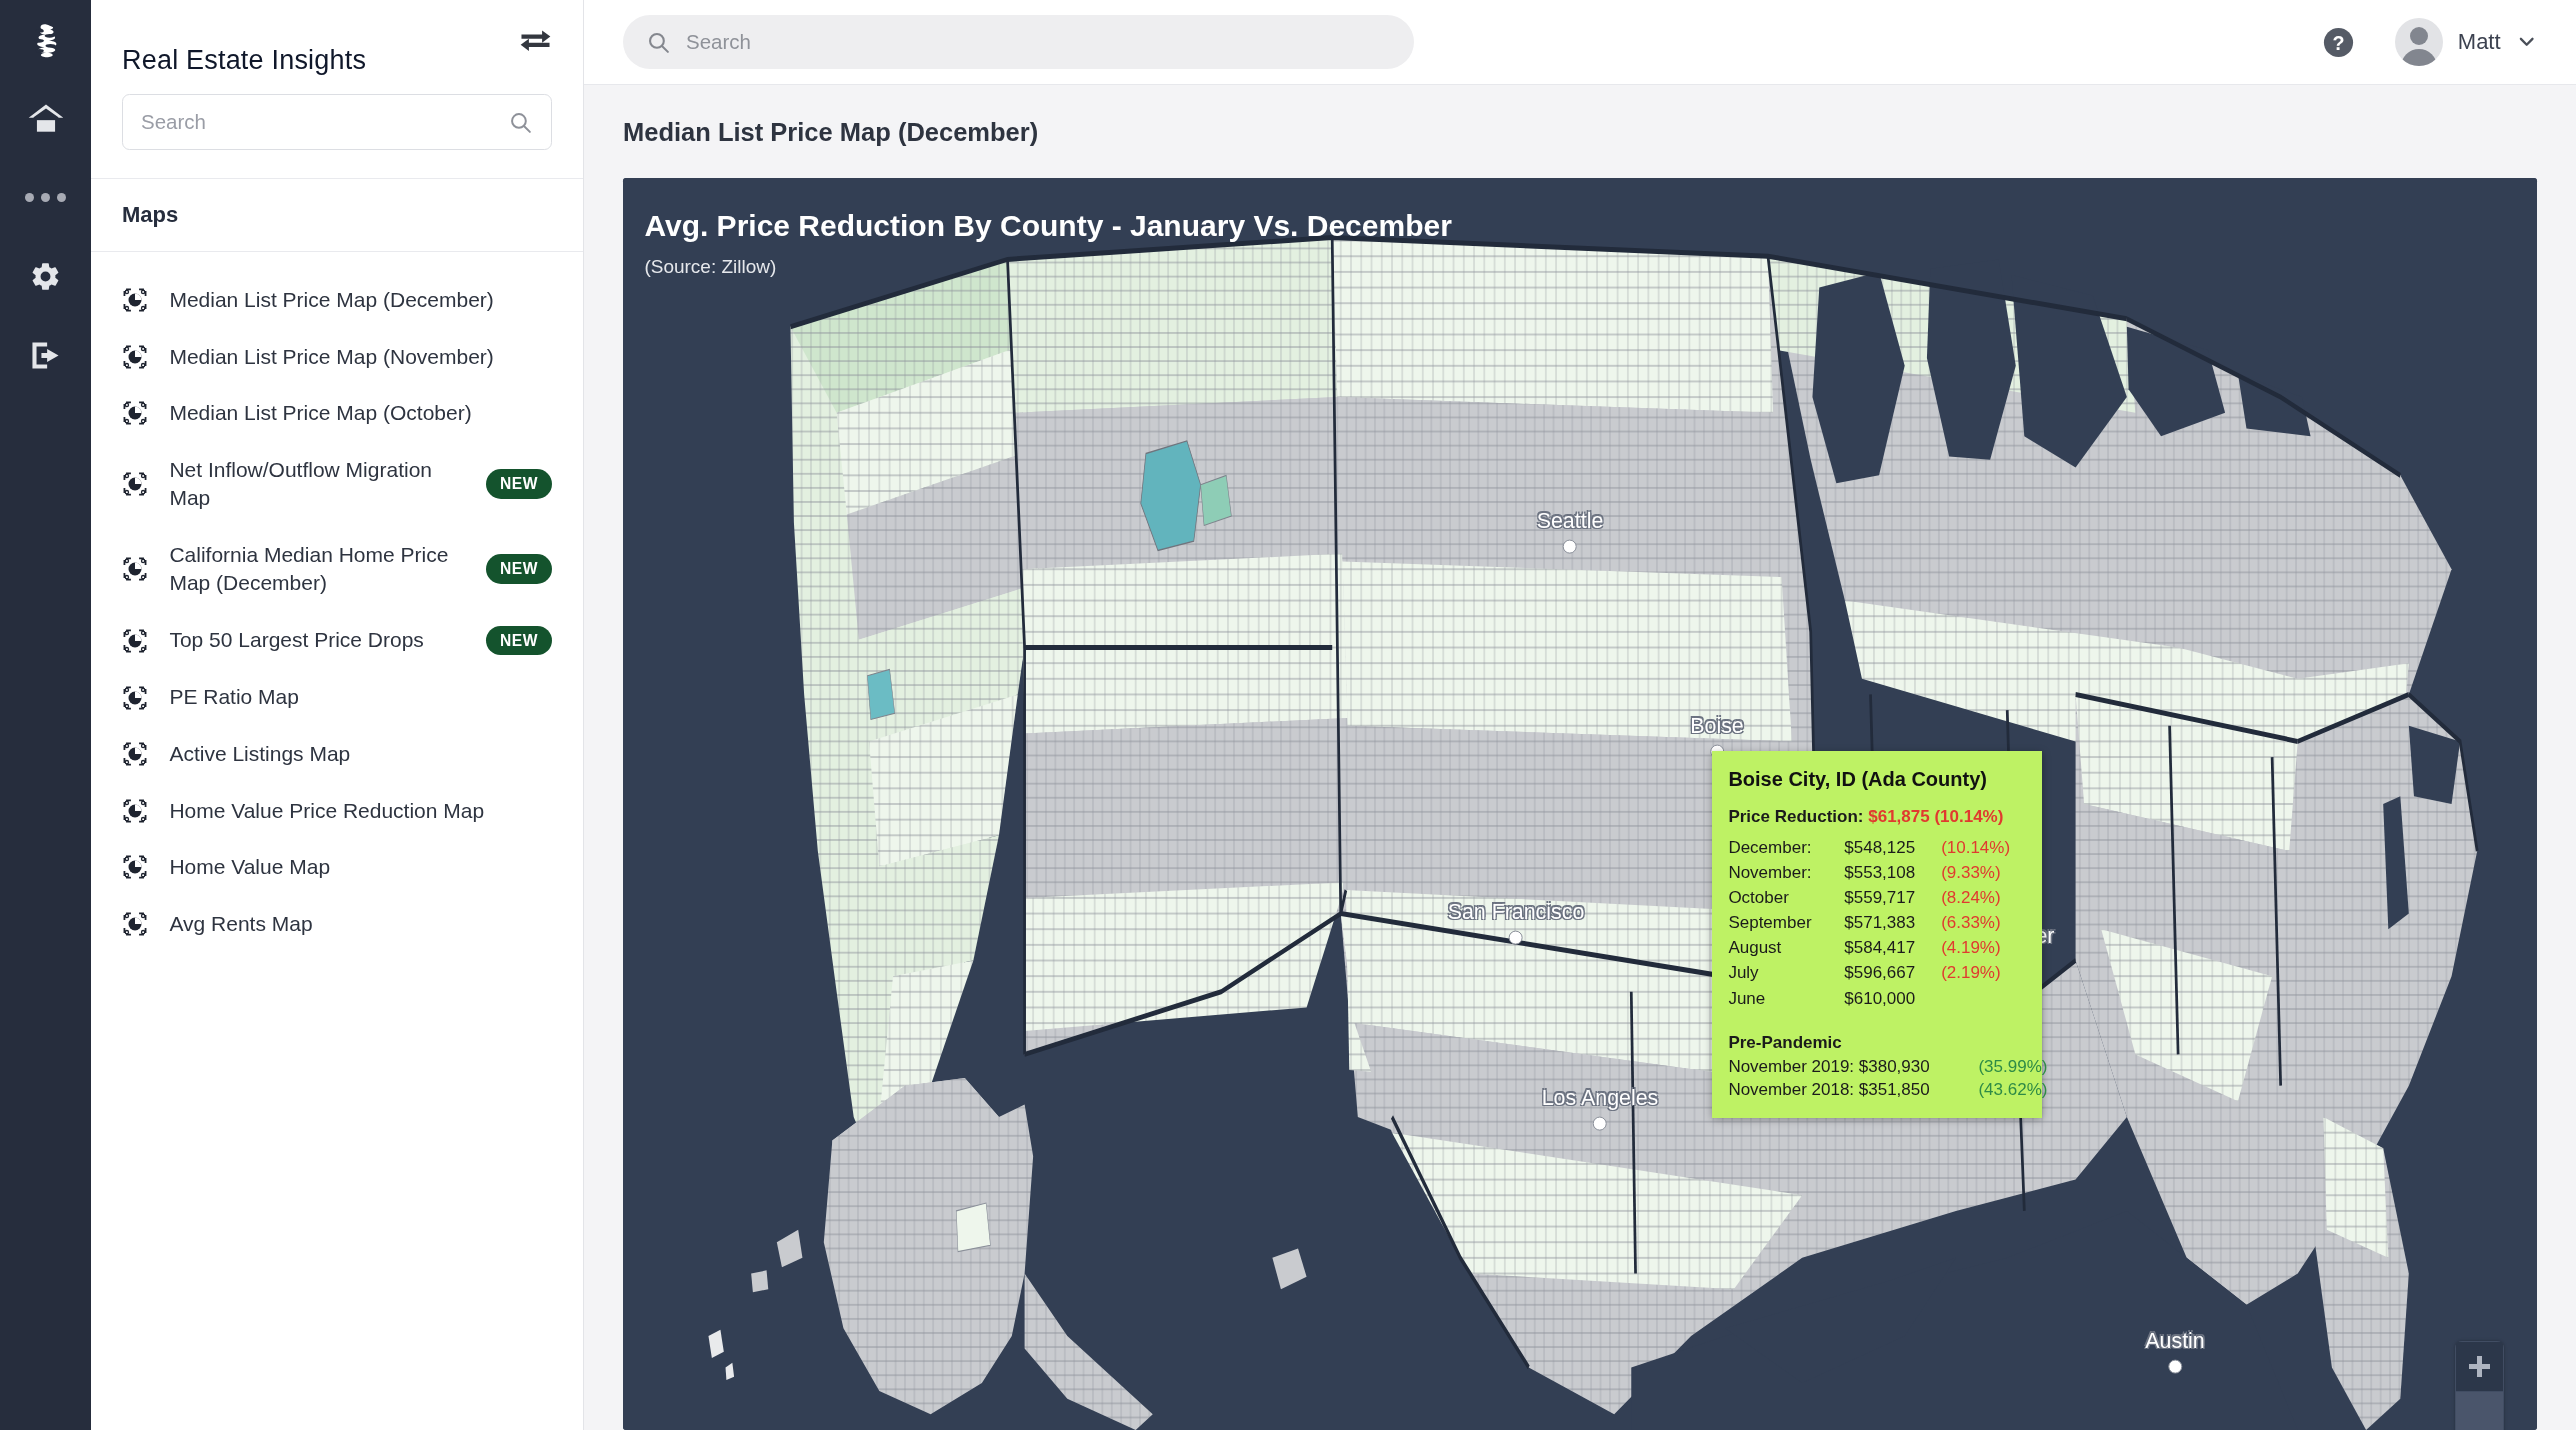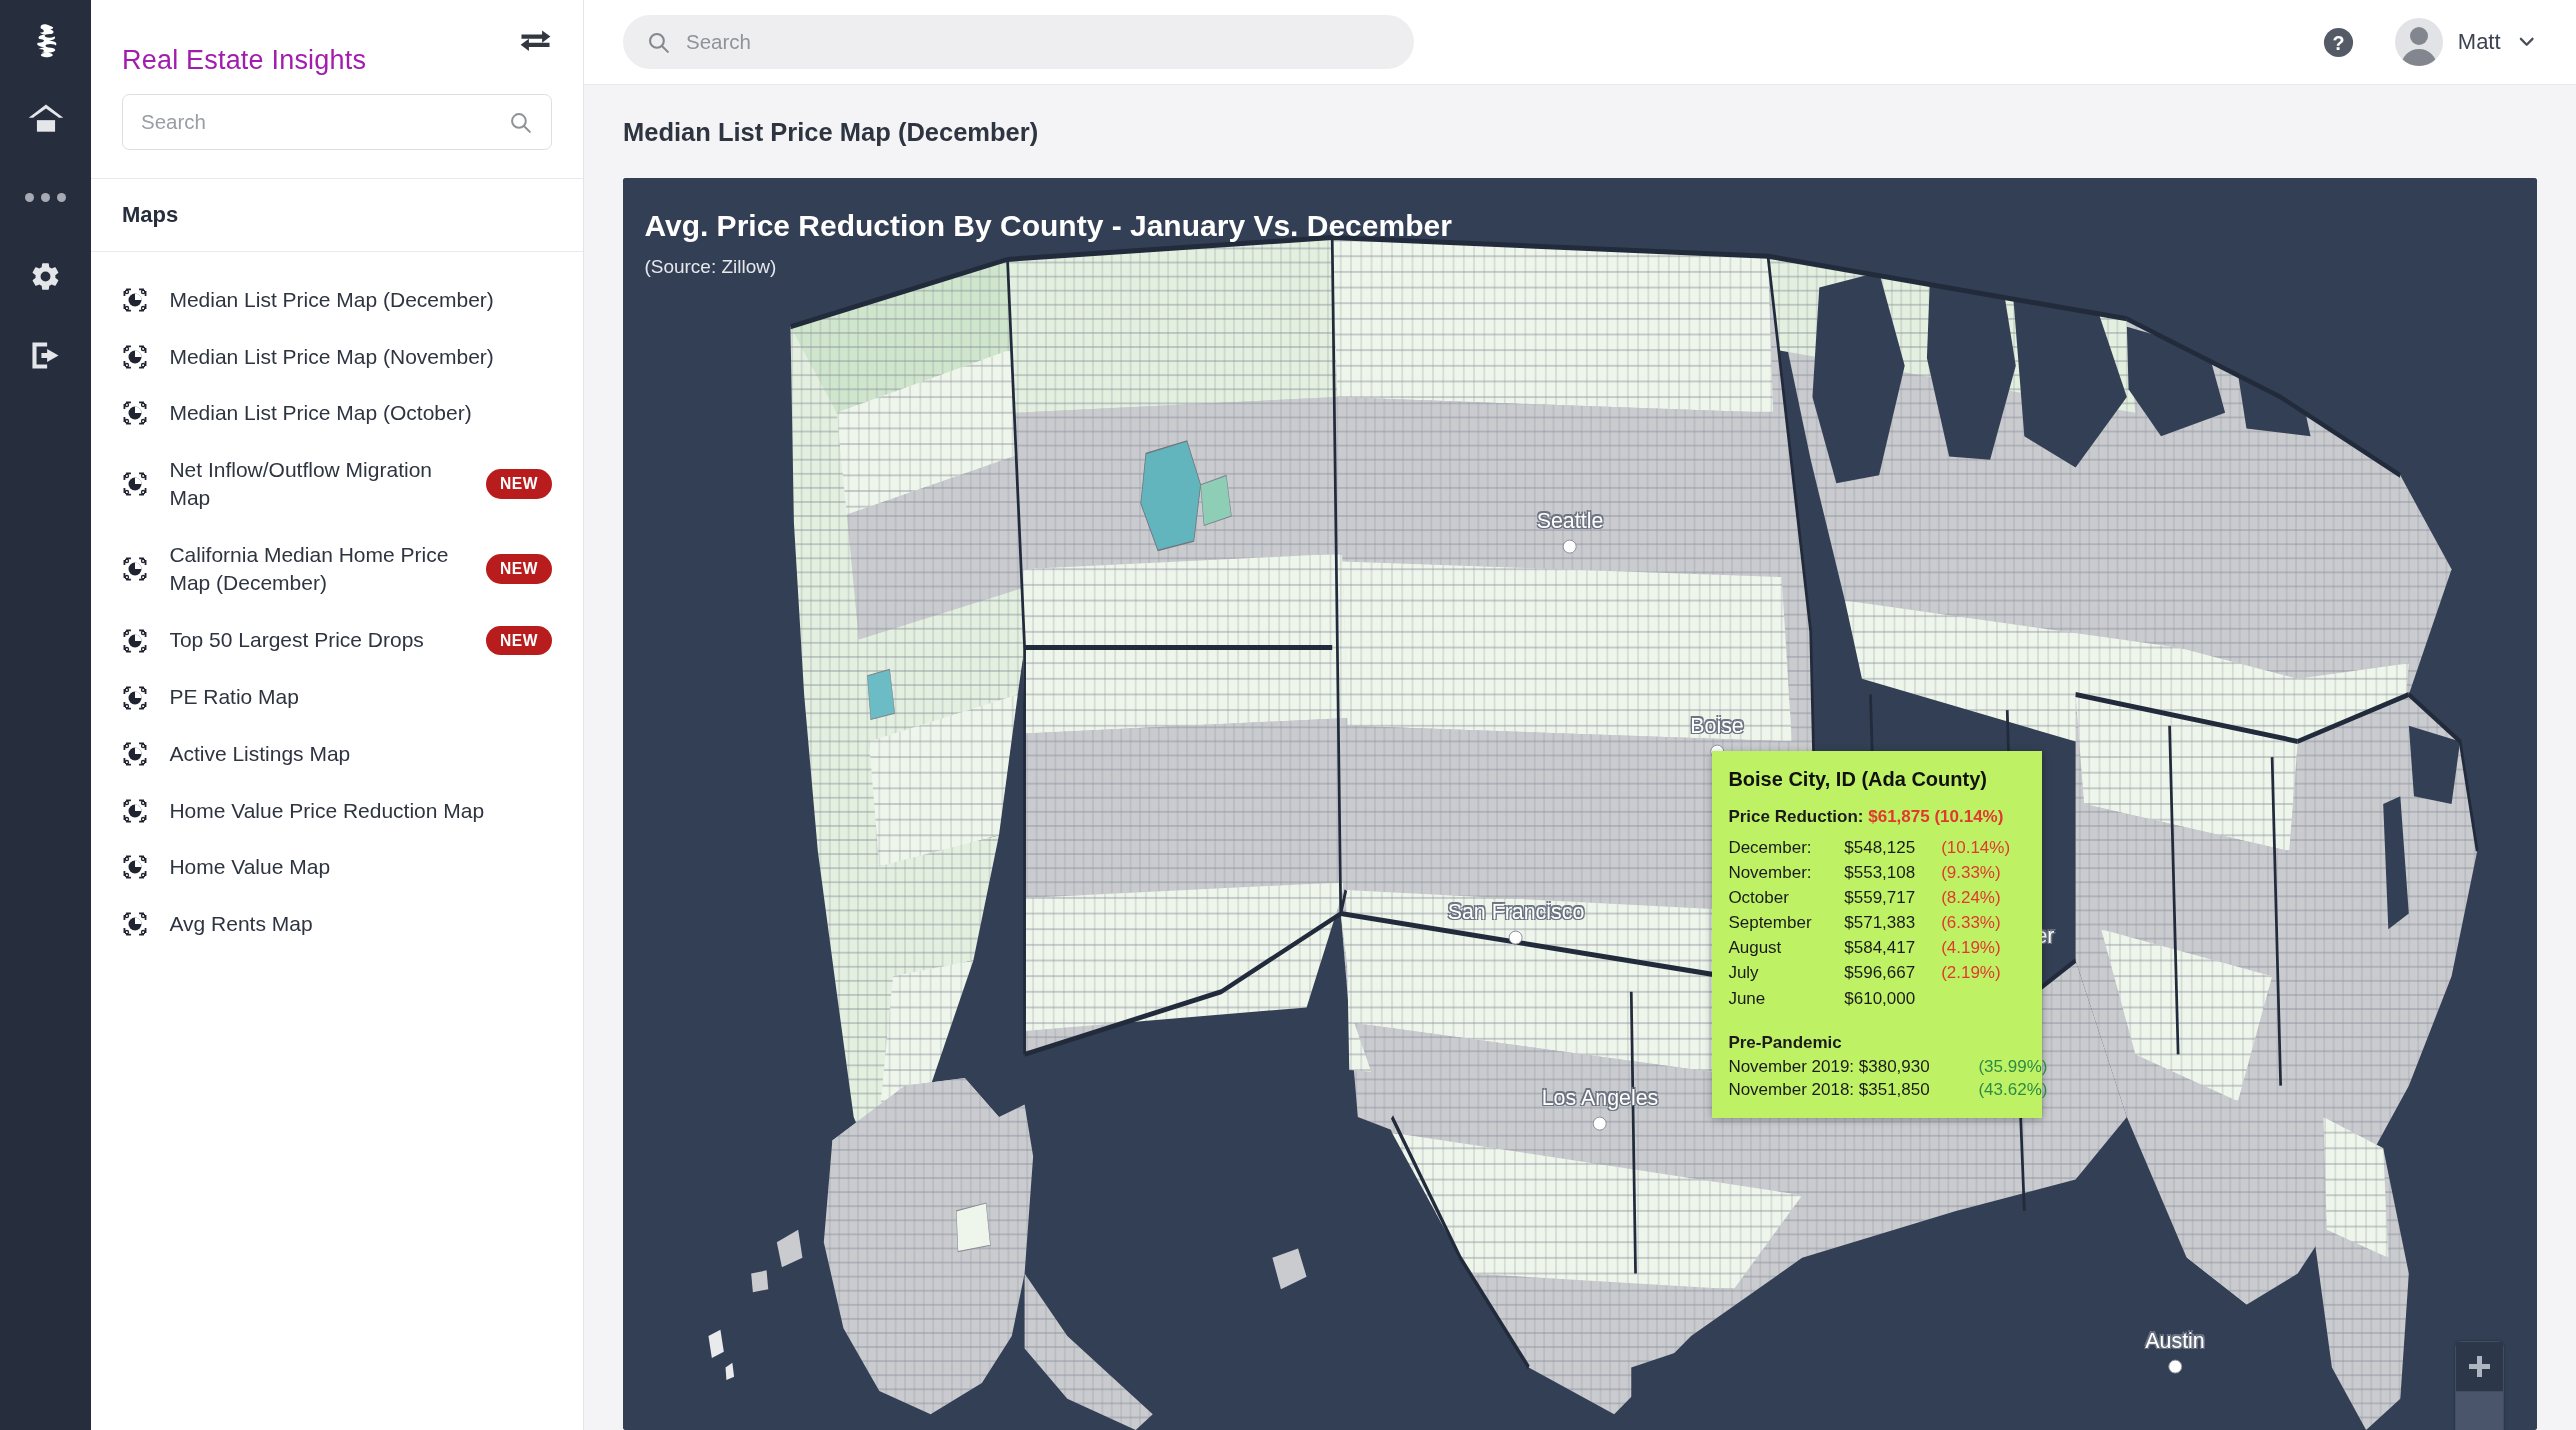--- a/index.html
+++ b/index.html
@@ -29,21 +29,21 @@
   
   .nav {
     width: 493px; flex: 0 0 493px; background: #ffffff;
     border-right: 0.8px solid #e3e4e8;
     display: flex; flex-direction: column;
   }
   .nav-head {
     display: flex; align-items: center; justify-content: space-between;
     padding: 0 31px; height: 79px;
   }
-  .nav-title { font-size: 27px; color: #a21caf; font-weight: 400; letter-spacing: 0.2px; margin-top: 42px; }
+  .nav-title { font-size: 27px; color: #0f172a; font-weight: 400; letter-spacing: 0.2px; margin-top: 42px; }
   .swap-btn { cursor: pointer; display: flex; align-items: center; }
   .nav-search-wrap { padding: 15px 31px 28px; }
   .nav-search {
     position: relative; height: 56px; border: 0.8px solid #dcdee3; border-radius: 7.4px;
     display: flex; align-items: center; padding: 0 18px;
   }
   .nav-search input {
     flex: 1; border: 0; outline: 0; font-size: 20.5px; color: #3c4250;
     font-family: "Liberation Sans", sans-serif; background: transparent;
   }
@@ -53,21 +53,21 @@
     padding: 23px 31px; font-size: 22px; color: #262d3d; font-weight: 700;
   }
   .nav-list { padding-top: 20px; overflow: hidden; }
   .nav-item {
     display: flex; align-items: center; gap: 21.4px;
     padding: 14px 31px; cursor: pointer; min-height: 53px;
   }
   .nav-ico { flex: 0 0 26px; width: 26px; height: 26px; }
   .nav-label { font-size: 21px; color: #2e3440; line-height: 1.36; flex: 1; }
   .badge {
-    background: #b91c1c; color: #fff; font-size: 15.6px; font-weight: 700;
+    background: #14532d; color: #fff; font-size: 15.6px; font-weight: 700;
     border-radius: 16.4px; padding: 5.8px 14px; letter-spacing: 0.5px; flex: 0 0 auto;
   }
 
   
   .main { flex: 1; display: flex; flex-direction: column; background: #f4f4f6; min-width: 0; }
   .topbar {
     height: 85px; background: #fff; border-bottom: 0.8px solid #e7e8ec;
     display: flex; align-items: center; padding: 0 39px; gap: 23px;
   }
   .top-search {

